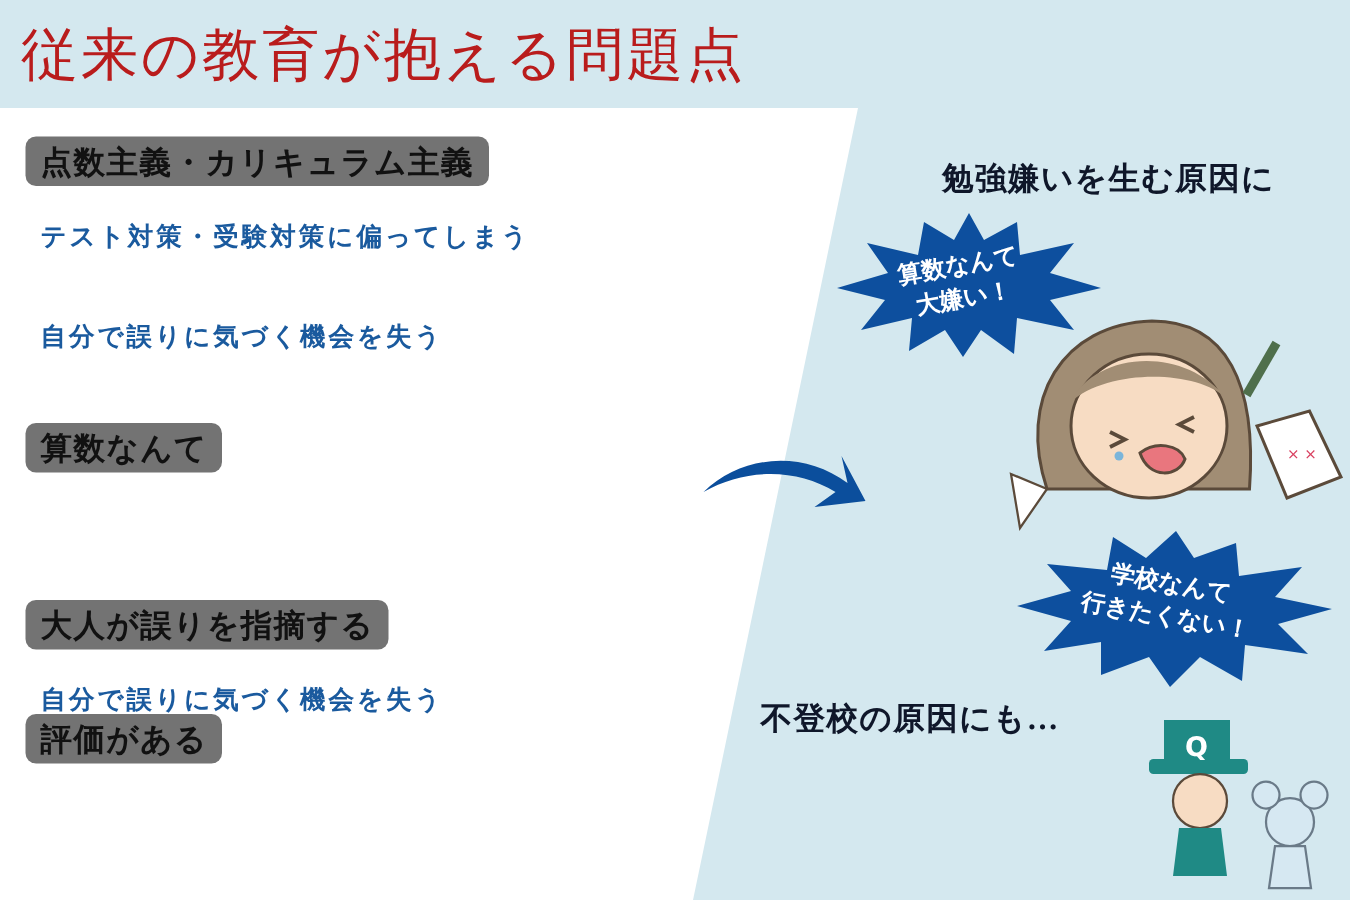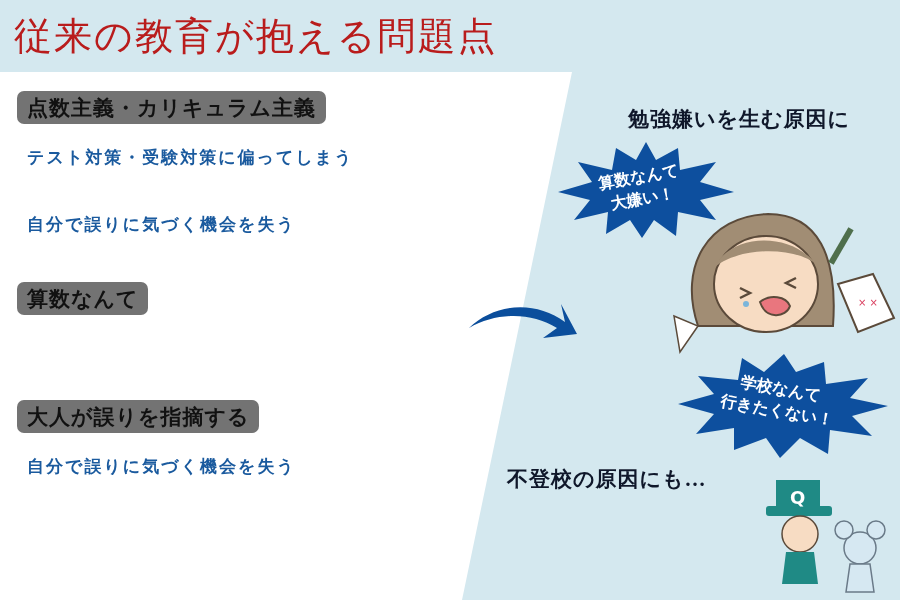--- a/index.html
+++ b/index.html
@@ -57,20 +57,21 @@
   <div class="item-desc">自分で誤りに気づく機会を失う</div>
 </div>
 <div class="item" style="top:282px;">
   <div class="item-head">算数なんて</div>
 </div>
 <div class="item" style="top:400px;">
   <div class="item-head">大人が誤りを指摘する</div>
   <div class="item-desc">自分で誤りに気づく機会を失う</div>
 </div>
 <div class="item" style="top:476px;">
+  <div class="item-head">評価がある</div>
 </div>
 
 <svg class="arrow" width="120" height="50" viewBox="0 0 120 50">
   <path d="M4 30 C 30 5, 70 2, 100 24 L 96 6 L 112 36 L 78 40 L 92 30 C 66 14, 32 14, 4 30 Z" fill="#0b4e9c"></path>
 </svg>
 
 <div class="right-text" style="left:628px; top:105px;">勉強嫌いを生む原因に</div>
 
 <svg class="burst" style="left:556px; top:140px;" width="180" height="100" viewBox="0 0 180 100">
   <polygon fill="#0d4f9e" points="90,2 100,20 122,8 124,30 160,22 144,42 178,52 144,60 160,80 122,72 120,96 98,80 86,98 74,80 50,94 52,72 18,80 34,60 2,52 36,42 22,22 56,30 60,8 80,20"></polygon>

